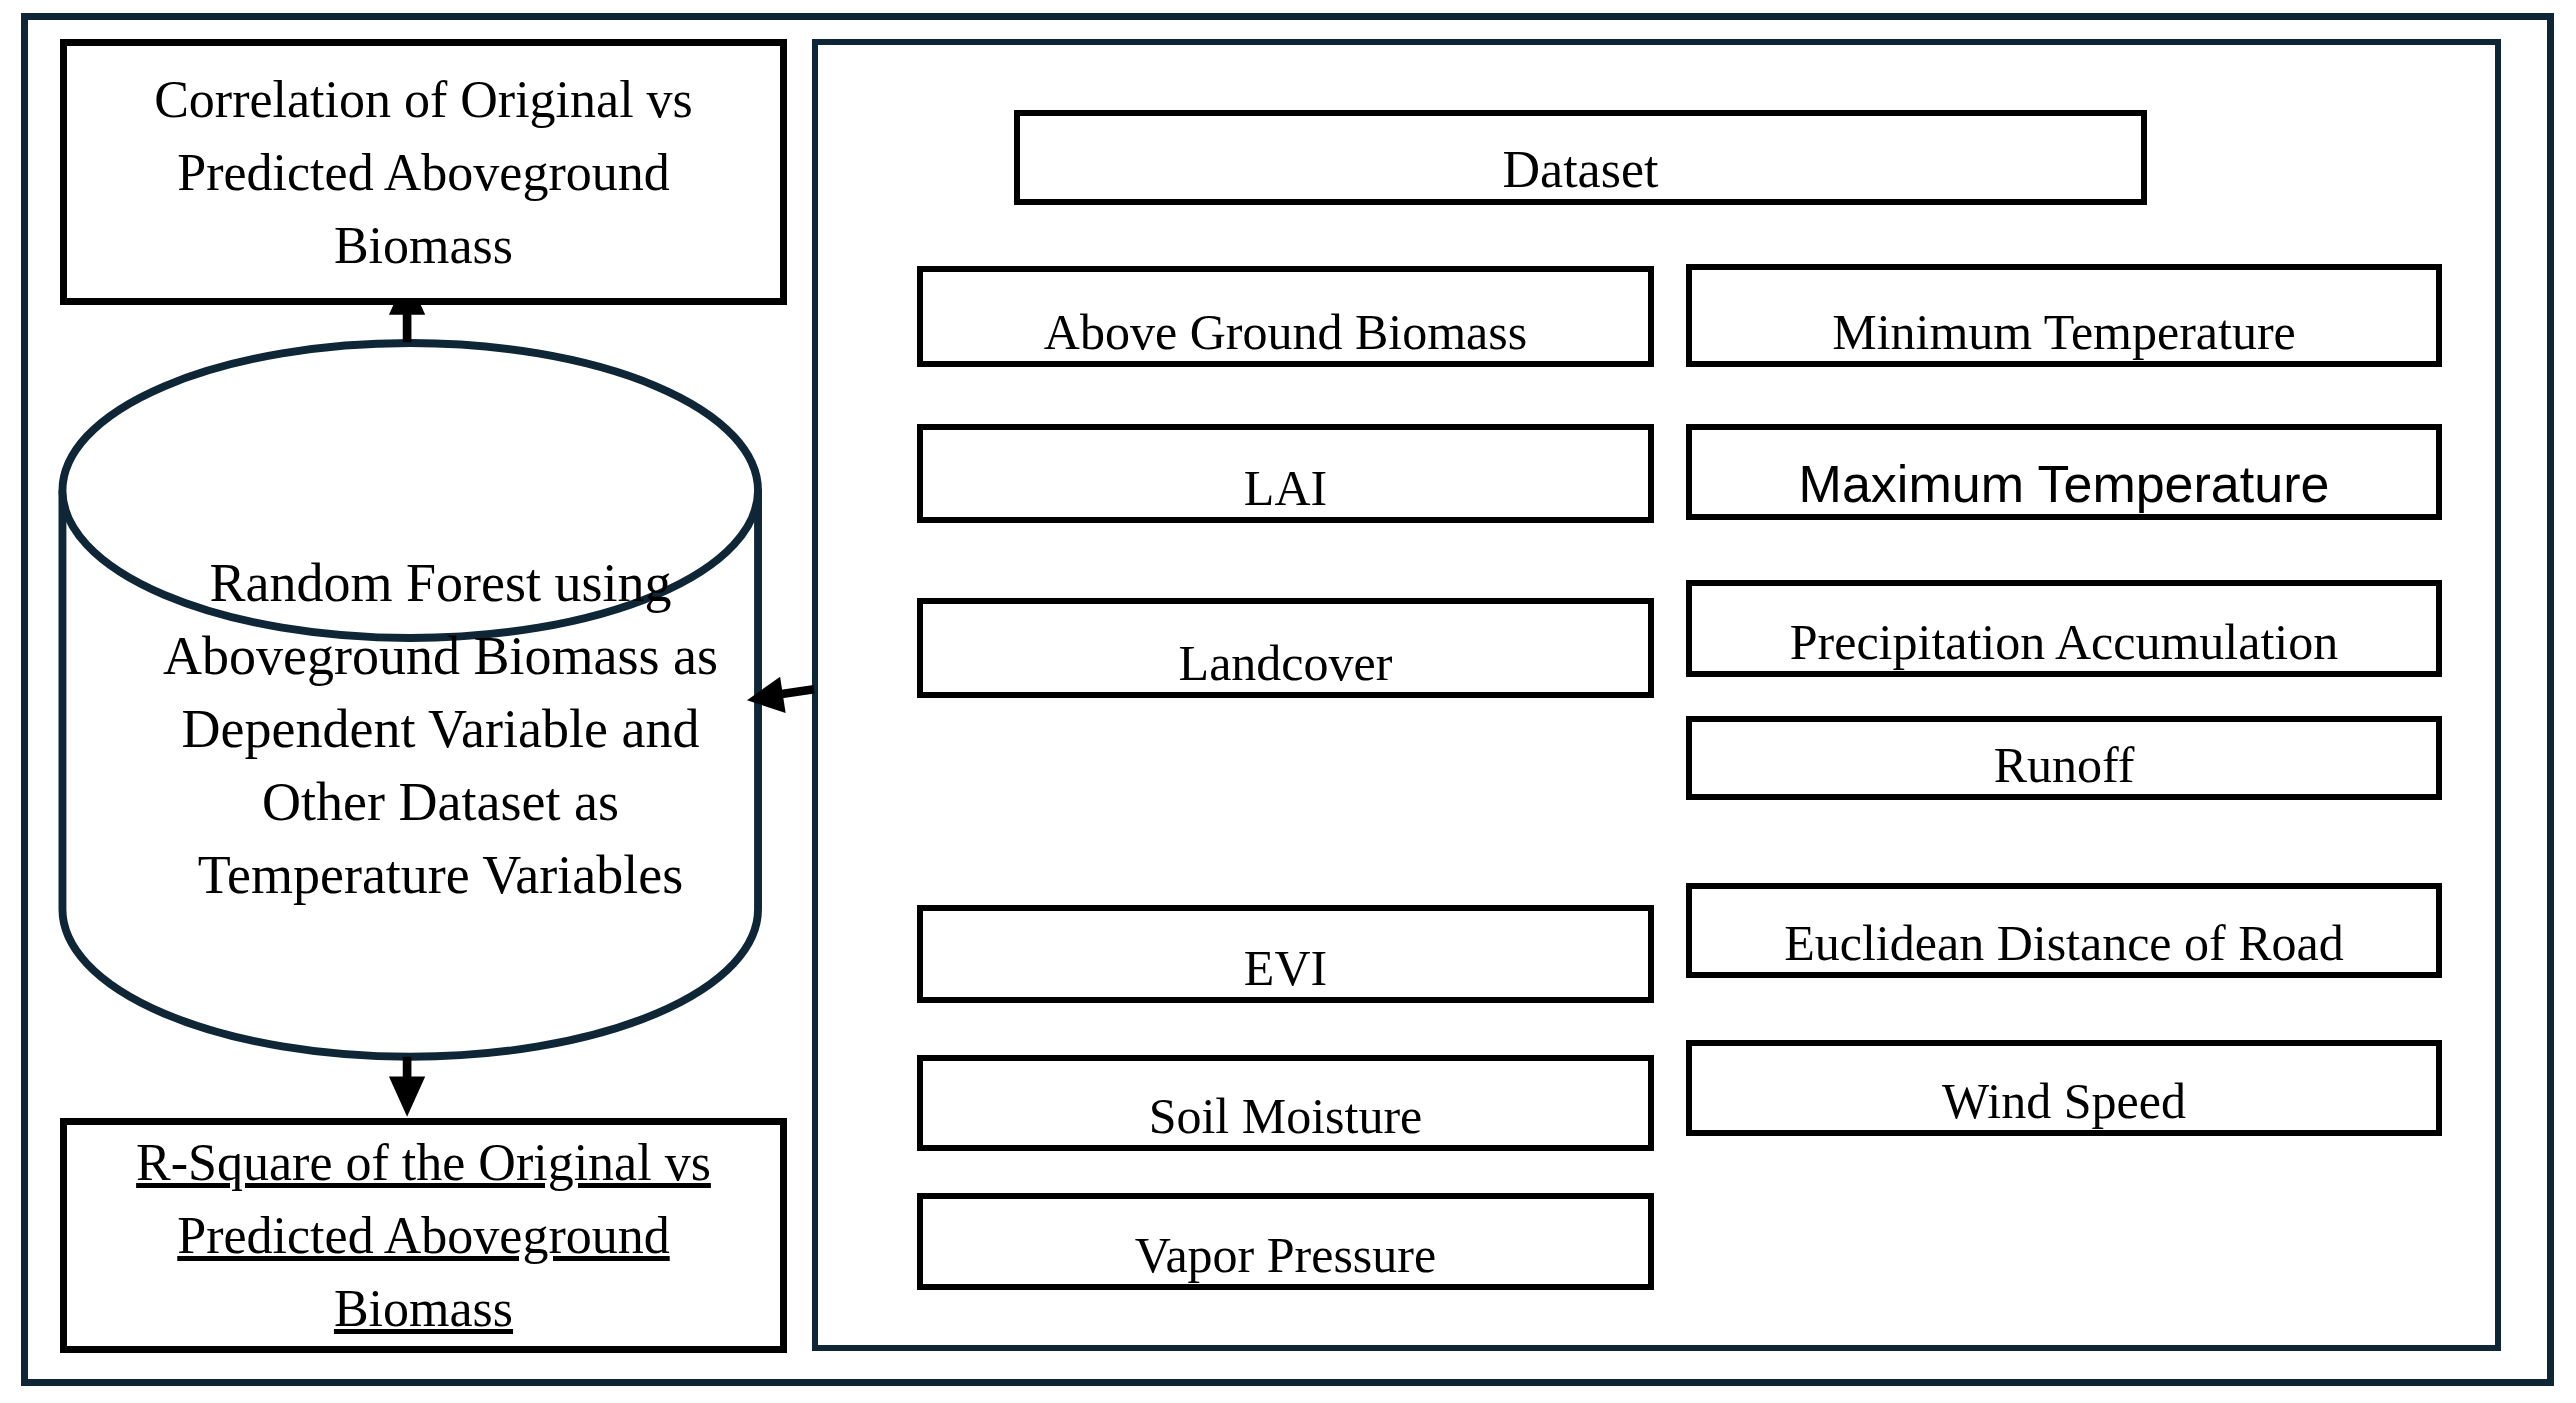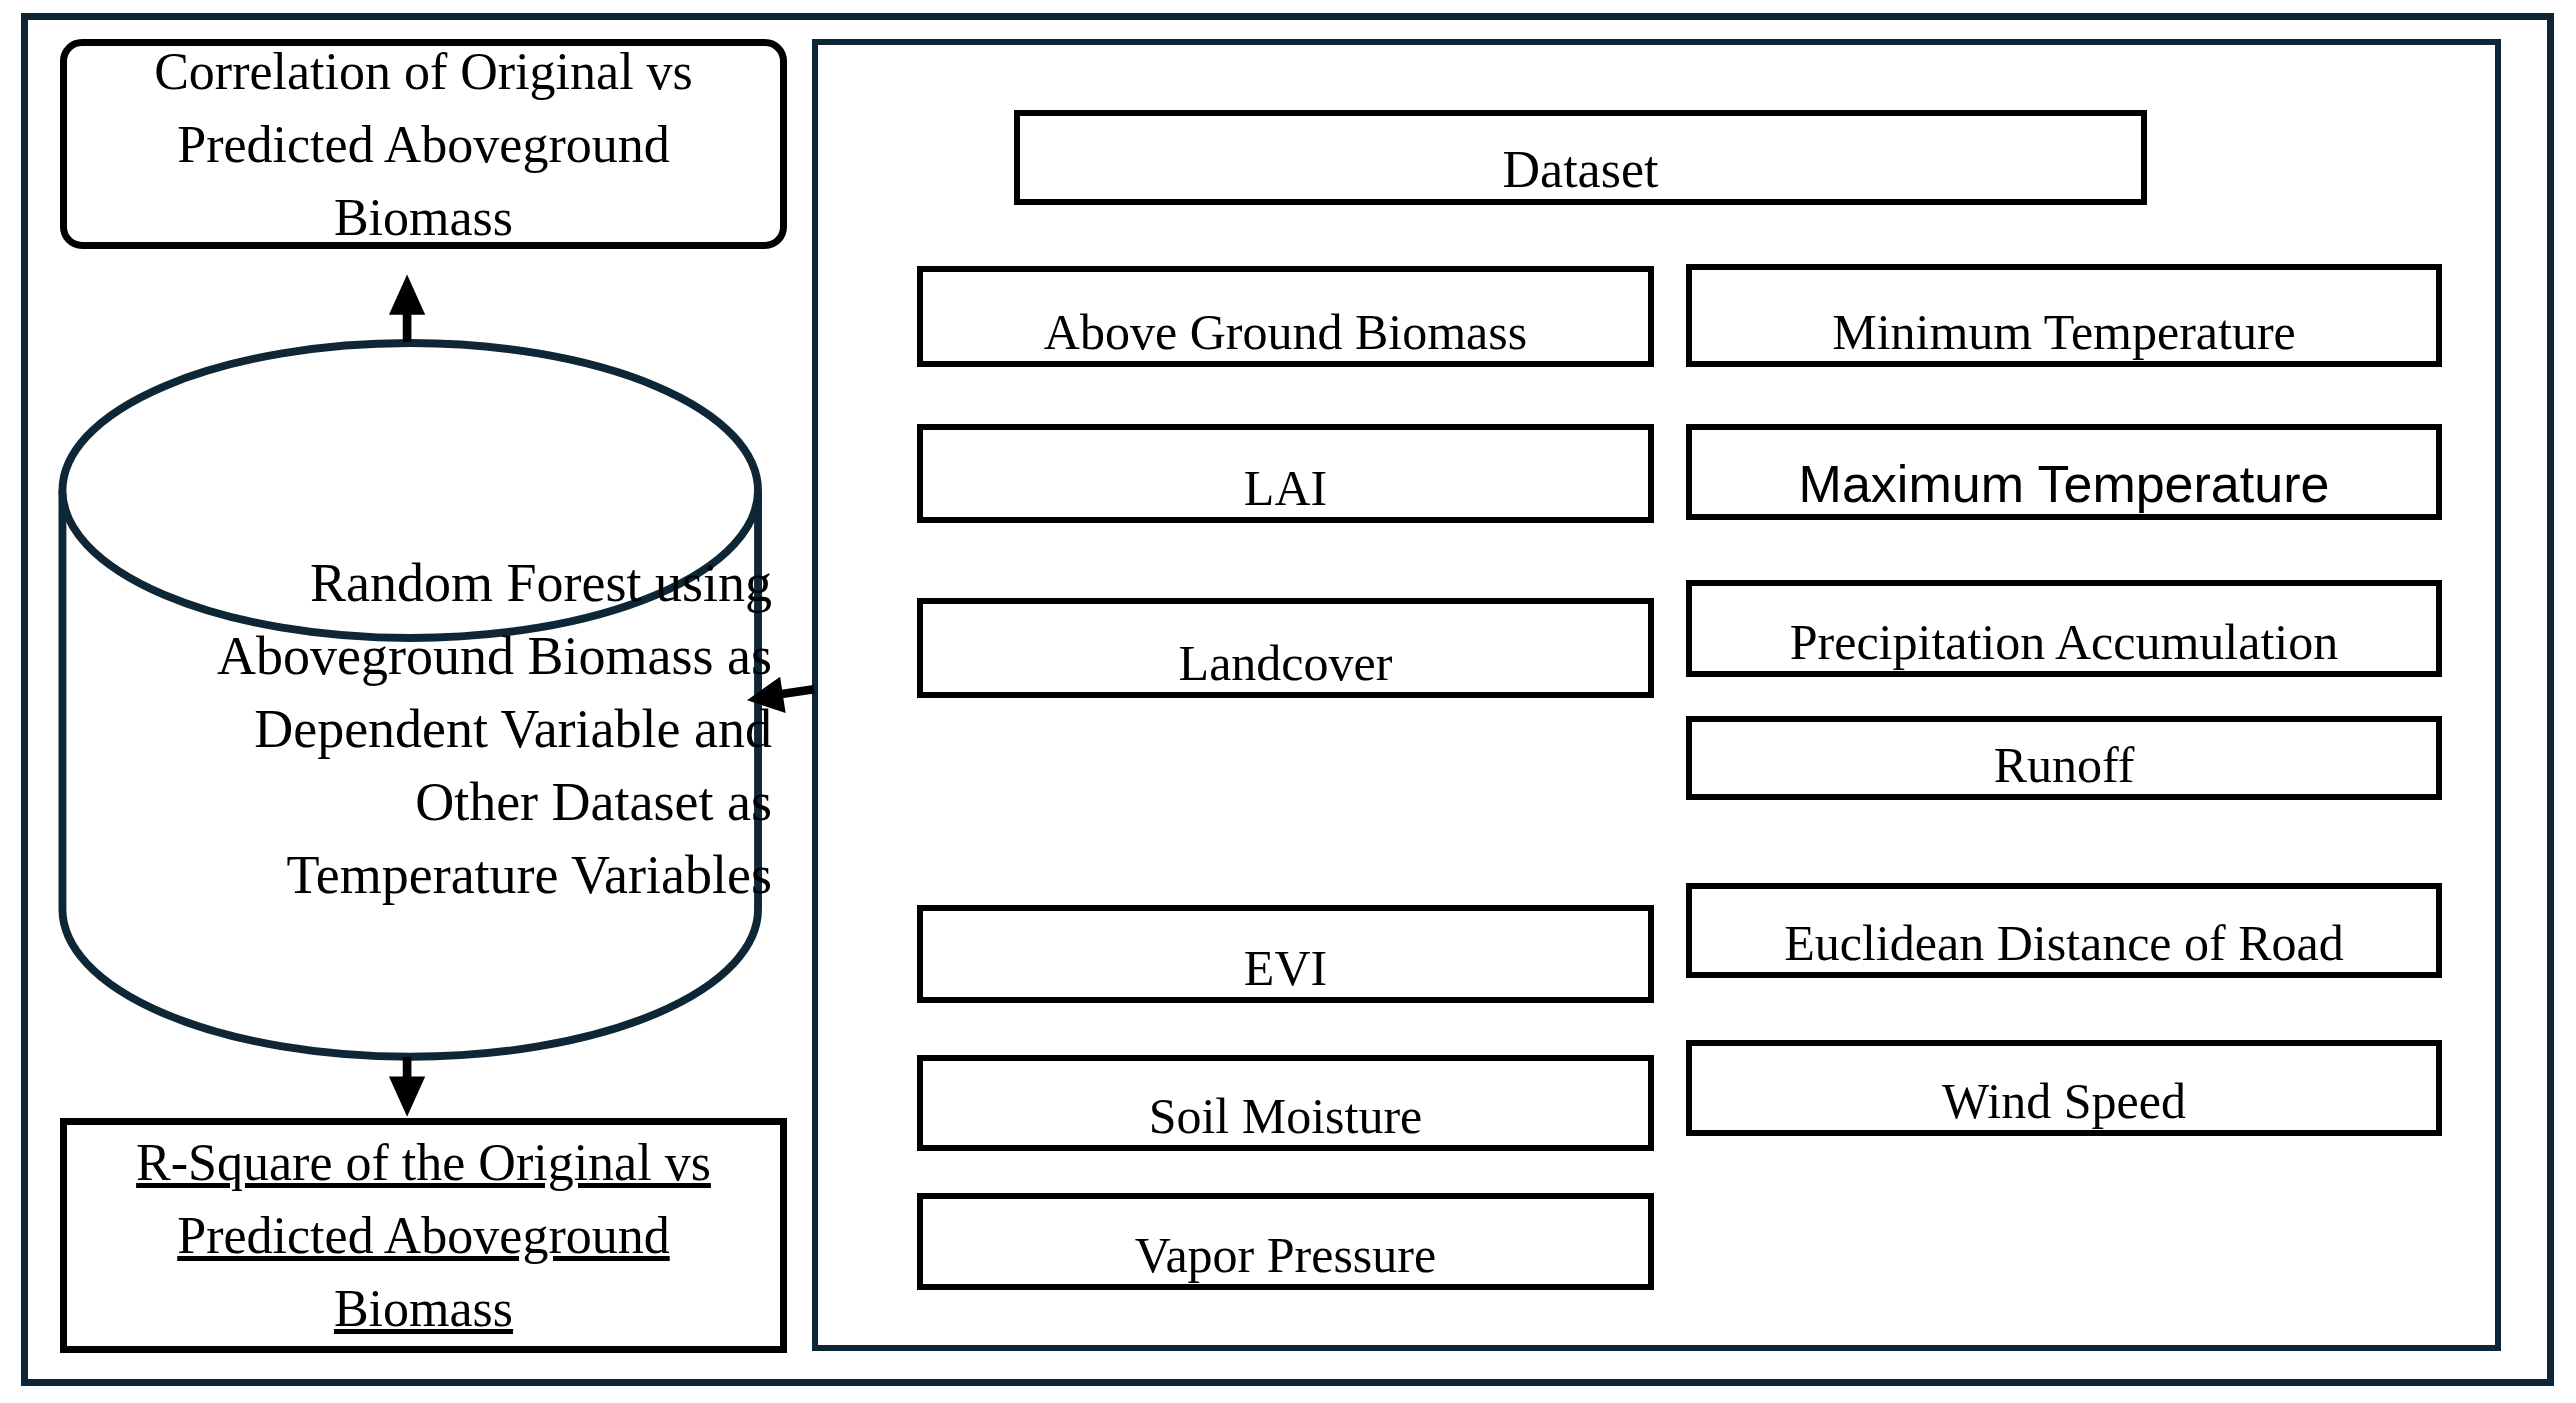--- a/index.html
+++ b/index.html
@@ -17,26 +17,26 @@
     left:21px;top:13.4px;width:2533px;height:1373px;
     border:7px solid #0e2635;background:transparent;
   }
   
   .flow-box{
     border:7px solid #000;background:#fff;
     display:flex;flex-direction:column;align-items:center;justify-content:center;
     text-align:center;font-size:52px;line-height:73px;
     z-index:10;
   }
-  .corr-box{left:60px;top:39px;width:727px;height:210px;border-radius:22px;}
+  .corr-box{left:60px;top:39px;width:727px;height:266px;}
   .rsq-box{left:60px;top:1118px;width:727px;height:235px;text-decoration:underline;}
   
   .cyl-label{
     left:109px;top:547px;width:663px;
-    font-size:54px;line-height:73px;text-align:right;z-index:10;
+    font-size:54px;line-height:73px;text-align:center;z-index:10;
   }
   
   .dataset-panel{
     left:812px;top:39px;width:1689px;height:1312px;
     border:6.3px solid #0e2635;background:#fff;z-index:2;
   }
   .data-box{
     border:6.3px solid #000;background:#fff;
     display:flex;align-items:flex-end;justify-content:center;
     text-align:center;font-size:50px;z-index:10;

